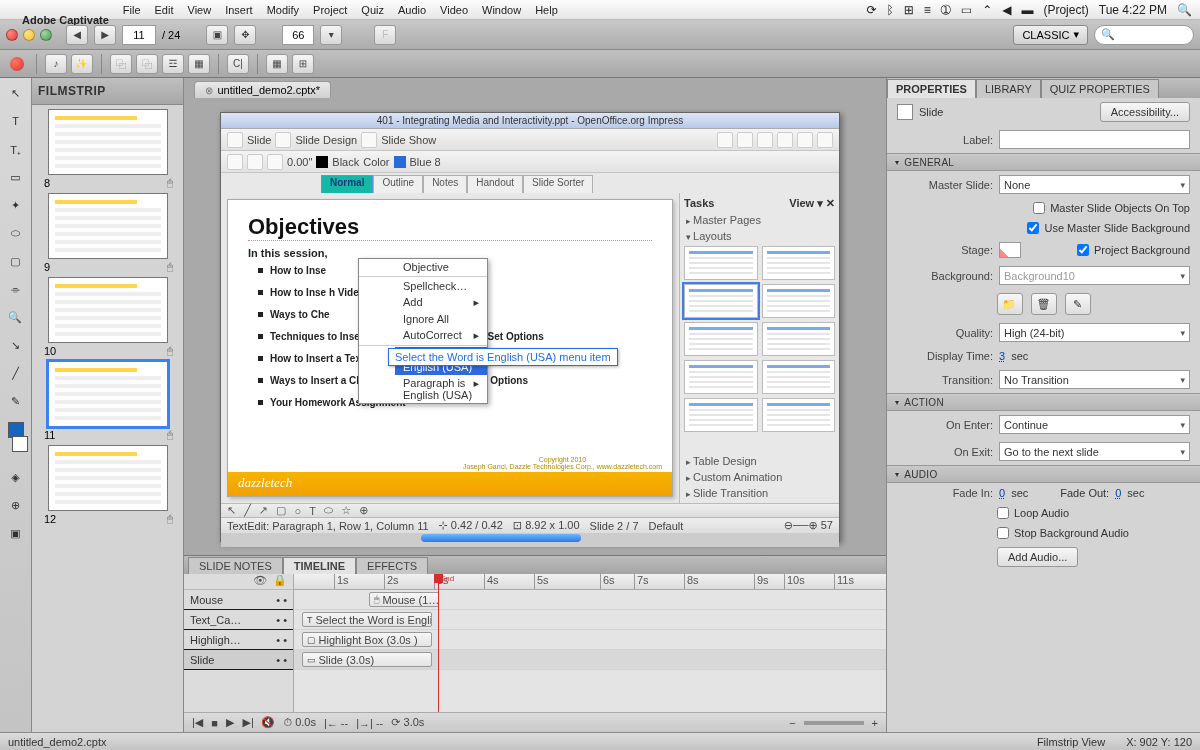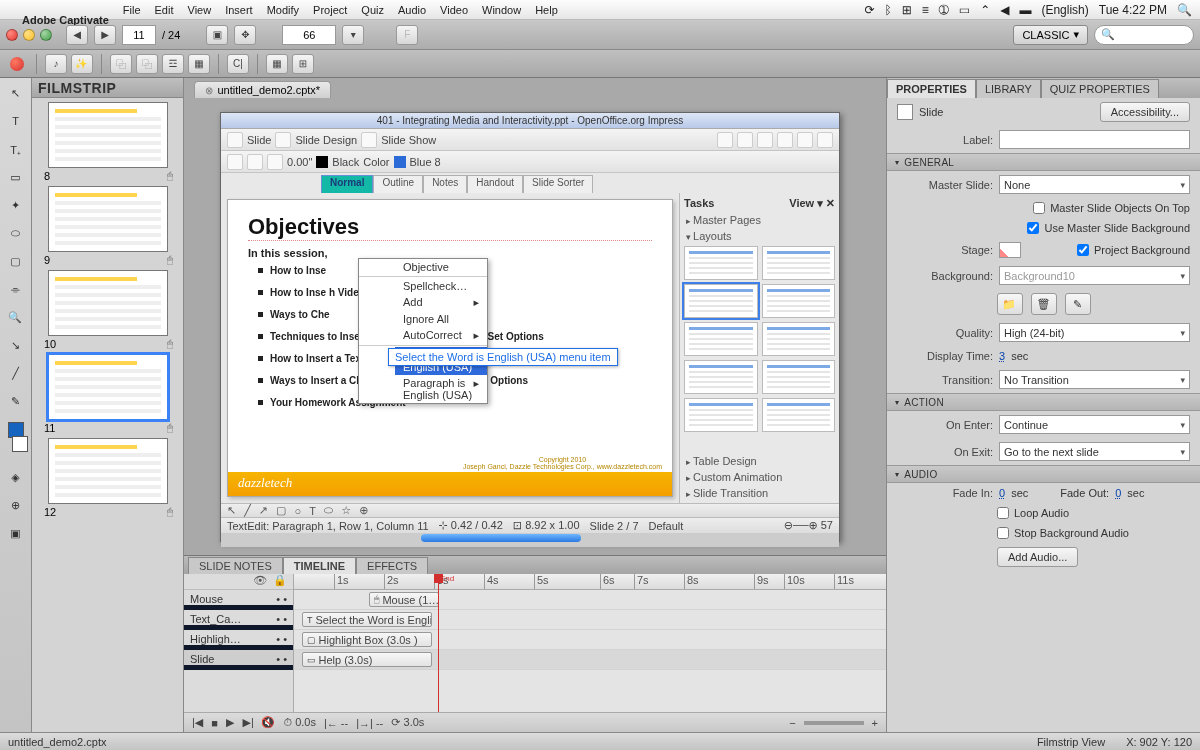--- a/index.html
+++ b/index.html
@@ -34,21 +34,21 @@
 #main { position:absolute; top:78px; bottom:18px; left:0; right:0; display:flex; background:#a9a9a9; }
 
 
 #toolstrip { width:32px; background:linear-gradient(#d8d8d8,#c4c4c4); border-right:1px solid #888; display:flex; flex-direction:column; align-items:center; padding-top:4px; gap:6px; }
 #toolstrip .tool { width:22px; height:22px; display:flex; align-items:center; justify-content:center; border:1px solid transparent; border-radius:3px; color:#333;}
 .swatch-fg{width:16px;height:16px;background:#1565c0;border:1px solid #555;margin-top:4px;}
 .swatch-bg{width:16px;height:16px;background:#fff;border:1px solid #555;margin-top:-8px;margin-left:8px;}
 
 
 #filmstrip { width:152px; background:#d4d4d4; border-right:1px solid #888; display:flex; flex-direction:column;}
-.panelhead { height:20px; background:linear-gradient(#bfbfbf,#a7a7a7); font-size:14px; letter-spacing:.5px; font-weight:bold; color:#333; display:flex; align-items:center; padding:0 6px; border-bottom:1px solid #888;}
+.panelhead { height:27px; background:linear-gradient(#bfbfbf,#a7a7a7); font-size:12px; letter-spacing:.5px; font-weight:bold; color:#333; display:flex; align-items:center; padding:0 6px; border-bottom:1px solid #888;}
 #filmstrip .thumbs { flex:1; overflow:hidden; padding:4px;}
 .thumb { margin-bottom:4px; }
 .thumb .img { width:120px; height:66px; background:#fff; border:1px solid #777; margin:0 auto 2px; position:relative; overflow:hidden;}
 .thumb .img::before{content:"";position:absolute;top:6px;left:6px;right:30px;height:4px;background:#ffd54f;}
 .thumb .img::after{content:"";position:absolute;top:14px;left:6px;right:6px;bottom:6px;background:repeating-linear-gradient(#eee,#eee 4px,#fff 4px,#fff 8px);}
 .thumb.selected .img { outline:3px solid #3b82f6; outline-offset:-1px;}
 .thumb .lbl { font-size:10px; padding-left:8px; display:flex; align-items:center; justify-content:space-between; padding-right:6px;}
 .mouseicon{font-size:10px;color:#555;}
 
 
@@ -93,21 +93,21 @@
 #oo-scroll .thumb{position:absolute;left:200px;width:160px;top:1px;bottom:1px;background:linear-gradient(#6eb6ff,#2a7ae2);border-radius:6px;}
 
 
 #bottom { height:177px; border-top:1px solid #777; display:flex; flex-direction:column; background:#d0d0d0;}
 #bottom .tabs{height:18px;background:linear-gradient(#bcbcbc,#a4a4a4);display:flex;align-items:flex-end;gap:0;padding-left:4px;font-size:10px;}
 #bottom .tabs .t{padding:2px 10px;border:1px solid #888;border-bottom:none;background:#c8c8c8;color:#444;}
 #bottom .tabs .t.active{background:#e3e3e3;font-weight:bold;}
 #tl{flex:1;display:flex;background:#e4e4e4;}
 #tl-left{width:110px;background:#dcdcdc;border-right:1px solid #aaa;}
 #tl-left .hd{height:16px;border-bottom:1px solid #bbb;display:flex;justify-content:flex-end;gap:6px;padding:0 6px;font-size:10px;color:#555;}
-#tl-left .row{height:20px;border-bottom:5px solid #0f172a;padding:0 6px;font-size:10px;display:flex;align-items:flex-end;justify-content:space-between;color:#333;}
+#tl-left .row{height:20px;border-bottom:1px solid #0f172a;padding:0 6px;font-size:10px;display:flex;align-items:center;justify-content:space-between;color:#333;}
 #tl-right{flex:1;position:relative;overflow:hidden;}
 #ruler{height:16px;background:linear-gradient(#f0f0f0,#dcdcdc);border-bottom:1px solid #aaa;position:relative;font-size:8px;color:#555;}
 #ruler .tick{position:absolute;top:0;bottom:0;border-left:1px solid #999;padding-left:2px;}
 .tl-row{height:20px;border-bottom:1px solid #d3d3d3;position:relative;}
 .clip{position:absolute;top:2px;height:15px;background:linear-gradient(#f7f7f7,#e3e3e3);border:1px solid #999;border-radius:2px;font-size:9px;padding:0 4px;display:flex;align-items:center;gap:3px;color:#444;overflow:hidden;white-space:nowrap;}
 .playhead{position:absolute;top:0;bottom:0;width:1px;background:#d32f2f;}
 .playhead::before{content:"";position:absolute;top:0;left:-4px;width:9px;height:9px;background:#d32f2f;}
 .end-marker{position:absolute;top:0;font-size:8px;color:#d32f2f;transform:translateX(2px);}
 #tl-controls{height:20px;background:linear-gradient(#dcdcdc,#c8c8c8);border-top:1px solid #aaa;display:flex;align-items:center;gap:8px;padding:0 8px;font-size:10px;color:#444;}
 
@@ -153,41 +153,41 @@
   <div class="right">
     <span>⟳</span>
     <span>ᛒ</span>
     <span>⊞</span>
     <span>≡</span>
     <span>➀</span>
     <span>▭</span>
     <span>⌃</span>
     <span>◀</span>
     <span>▬</span>
-    <span>(English)</span>
+    <span>(Project)</span>
     <span>Tue 4:22 PM</span>
     <span>🔍</span>
   </div>
 </div>
 
 <div id="cap-top">
   <div class="traffic">
     <div class="tl r"></div>
     <div class="tl y"></div>
     <div class="tl g"></div>
   </div>
   <div class="tbtn">◀</div>
   <div class="tbtn">▶</div>
   <input class="tinput" style="width: 34px;" value="11">
   <span>/  24</span>
   <div style="width:14px"></div>
   <div class="tbtn">▣</div>
   <div class="tbtn">✥</div>
   <div style="width:14px"></div>
-  <input class="tinput" style="width: 54px;" value="66">
+  <input class="tinput" style="width: 32px;" value="66">
   <div class="tbtn">▾</div>
   <div style="width:20px"></div>
   <div class="tbtn" style="color:#bbb">F</div>
   <div class="spacer"></div>
   <div class="classic">
       <span>CLASSIC</span>
       <span>▾</span>
     </div>
   <div class="searchbox">
       <span>🔍</span>
@@ -463,21 +463,21 @@
           <div class="tl-row">
               <div class="clip" style="left:75px;width:70px">🖱 <span>Mouse (1…</span></div>
             </div>
           <div class="tl-row">
               <div class="clip" style="left:8px;width:130px">T <span>Select the Word is English …</span></div>
             </div>
           <div class="tl-row">
               <div class="clip" style="left:8px;width:130px">▢ <span>Highlight Box (3.0s )</span></div>
             </div>
           <div class="tl-row" style="background:#d8d8d8">
-              <div class="clip" style="left:8px;width:130px">▭ <span>Help (3.0s)</span></div>
+              <div class="clip" style="left:8px;width:130px">▭ <span>Slide (3.0s)</span></div>
             </div>
           <div class="playhead" style="left:144px"></div>
           <div class="end-marker" style="left:144px">End</div>
         </div>
       </div>
       <div id="tl-controls">
         <span>|◀</span>
         <span>■</span>
         <span>▶</span>
         <span>▶|</span>

